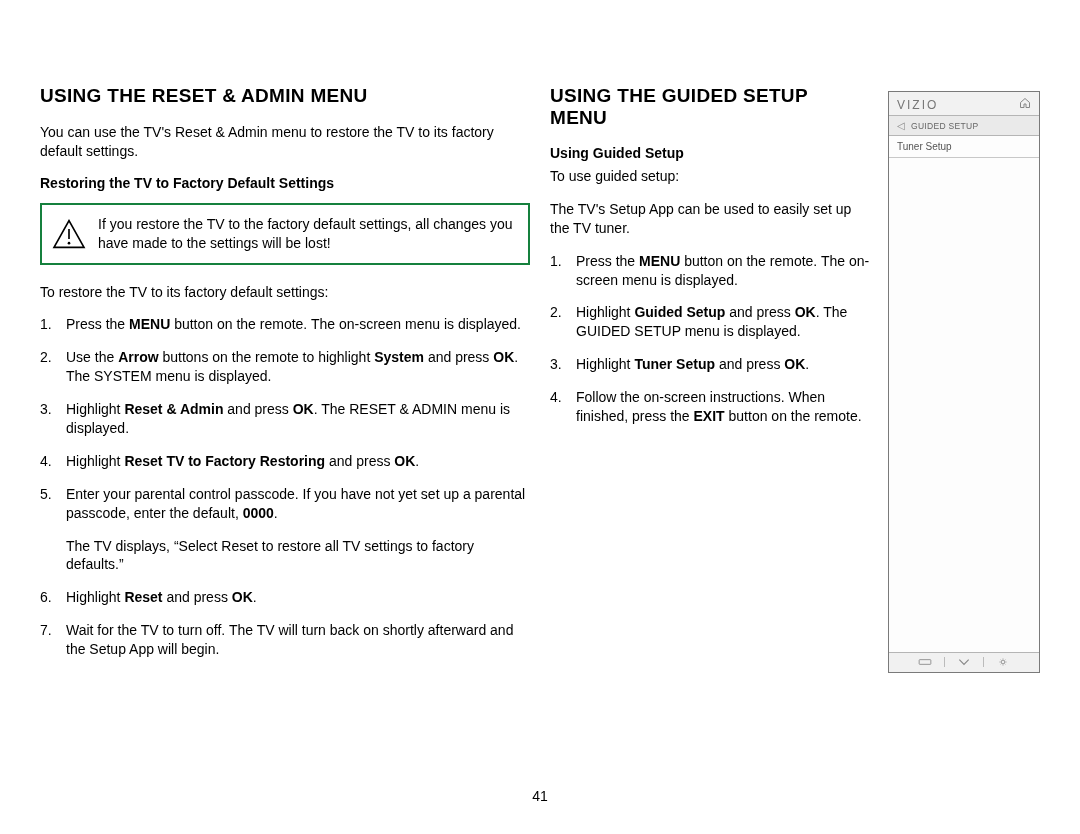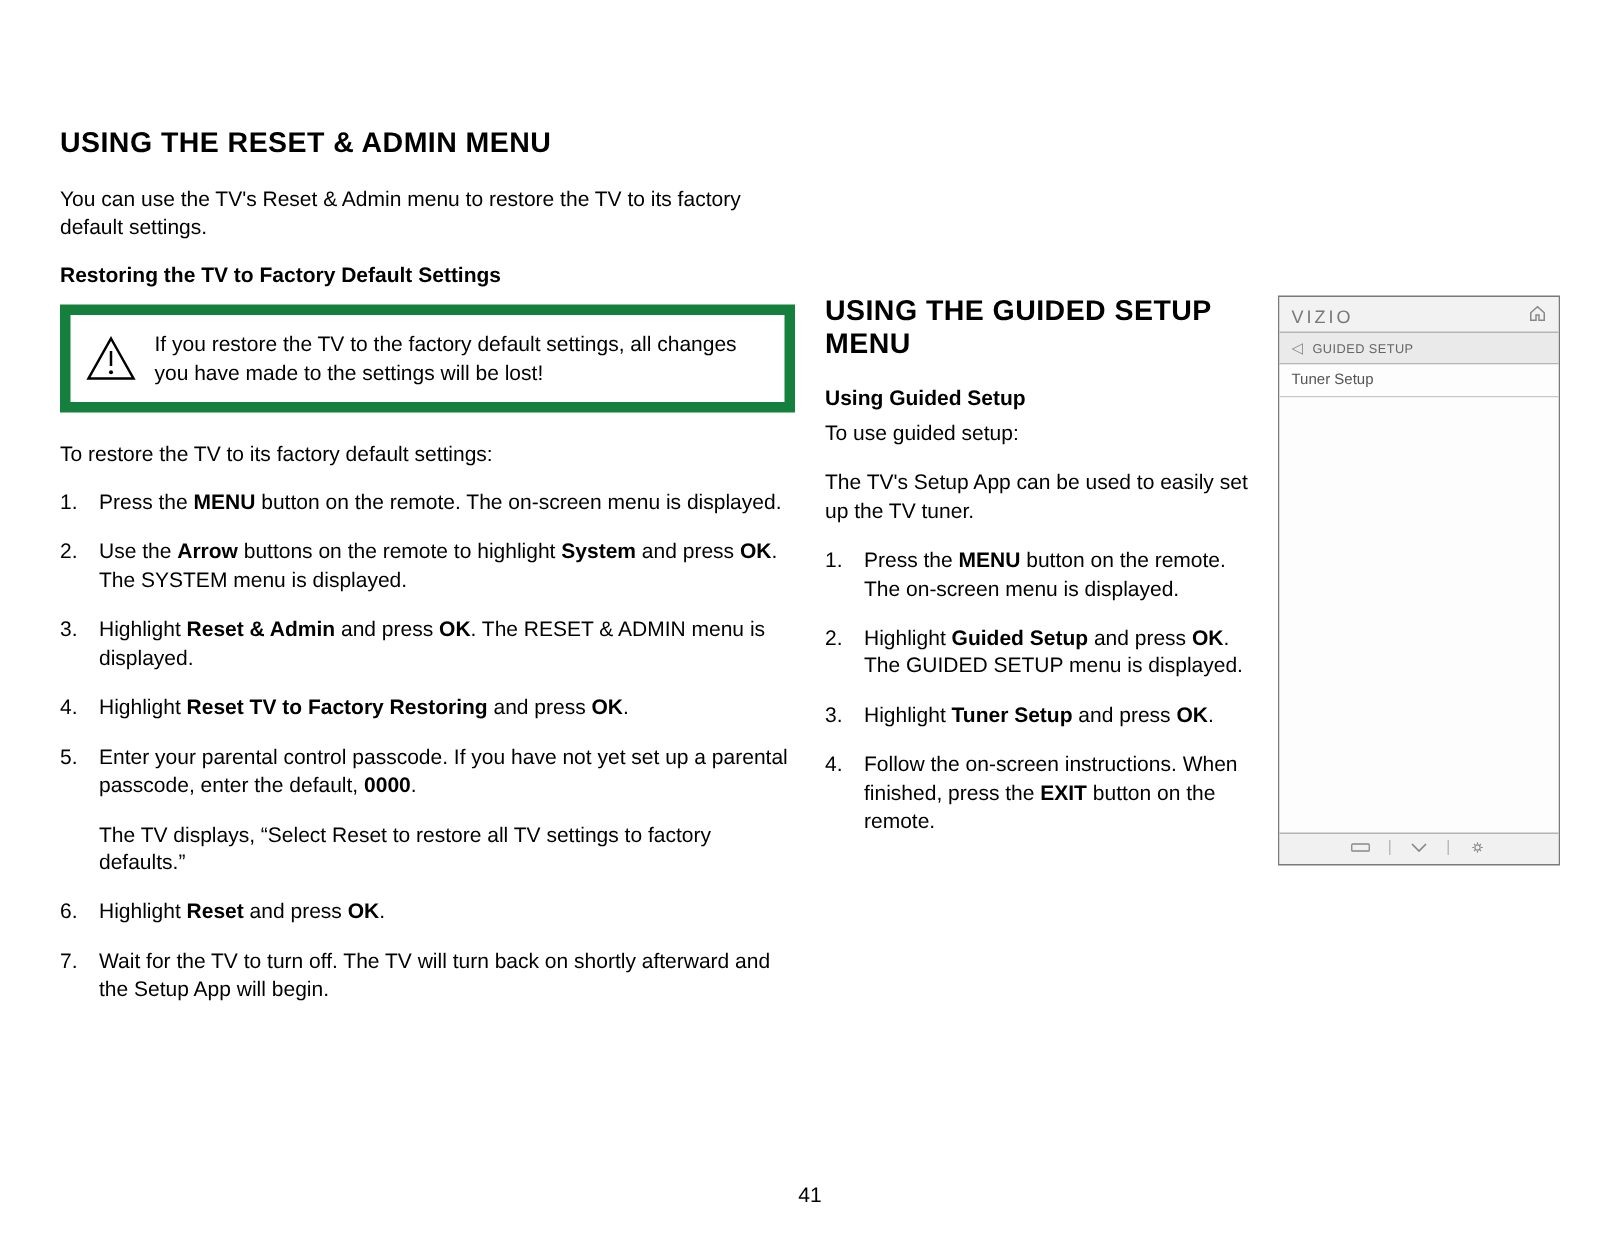--- a/index.html
+++ b/index.html
@@ -7,34 +7,34 @@
     width: 1080px;
     height: 834px;
     background: #fff;
     font-family: "Century Gothic", "Avant Garde", "Futura", Arial, sans-serif;
     color: #000;
     position: relative;
     padding: 85px 40px 40px 40px;
   }
   .columns { display: flex; gap: 20px; }
   .col-left { width: 495px; }
-  .col-right { width: 495px; display: flex; gap: 18px; align-items: center; }
+  .col-right { width: 495px; display: flex; gap: 18px; }
   .col-right-text { flex: 1; }
   h1 {
     font-size: 19px;
     font-weight: 900;
     text-transform: uppercase;
     letter-spacing: 0.3px;
     margin-bottom: 16px;
   }
   p { font-size: 14px; line-height: 1.35; margin-bottom: 14px; }
   .justify { text-align: justify; }
   h2 { font-size: 14px; font-weight: 700; margin-bottom: 6px; margin-top: 6px; }
   .warning-box {
-    border: 7px solid #15803d;
+    border: 2px solid #15803d;
     padding: 10px 14px 10px 10px;
     display: flex;
     align-items: center;
     gap: 12px;
     margin: 12px 0 18px 0;
   }
   .warning-icon svg { width: 34px; height: 30px; display: block; }
   .warning-text { font-size: 14px; line-height: 1.35; }
   ol { list-style: none; counter-reset: step; padding-left: 0; }
   ol li {
@@ -55,21 +55,21 @@
   b { font-weight: 700; }
   .page-num {
     position: absolute;
     bottom: 30px;
     left: 50%;
     transform: translateX(-50%);
     font-size: 14px;
   }
   
   .tv-menu {
-    width: 188px;
+    width: 152px;
     border: 1px solid #7a7a7a;
     font-size: 10px;
     color: #555;
     display: flex;
     flex-direction: column;
     background: #f7f7f7;
     margin-top: 6px;
   }
   .tv-header {
     display: flex;

